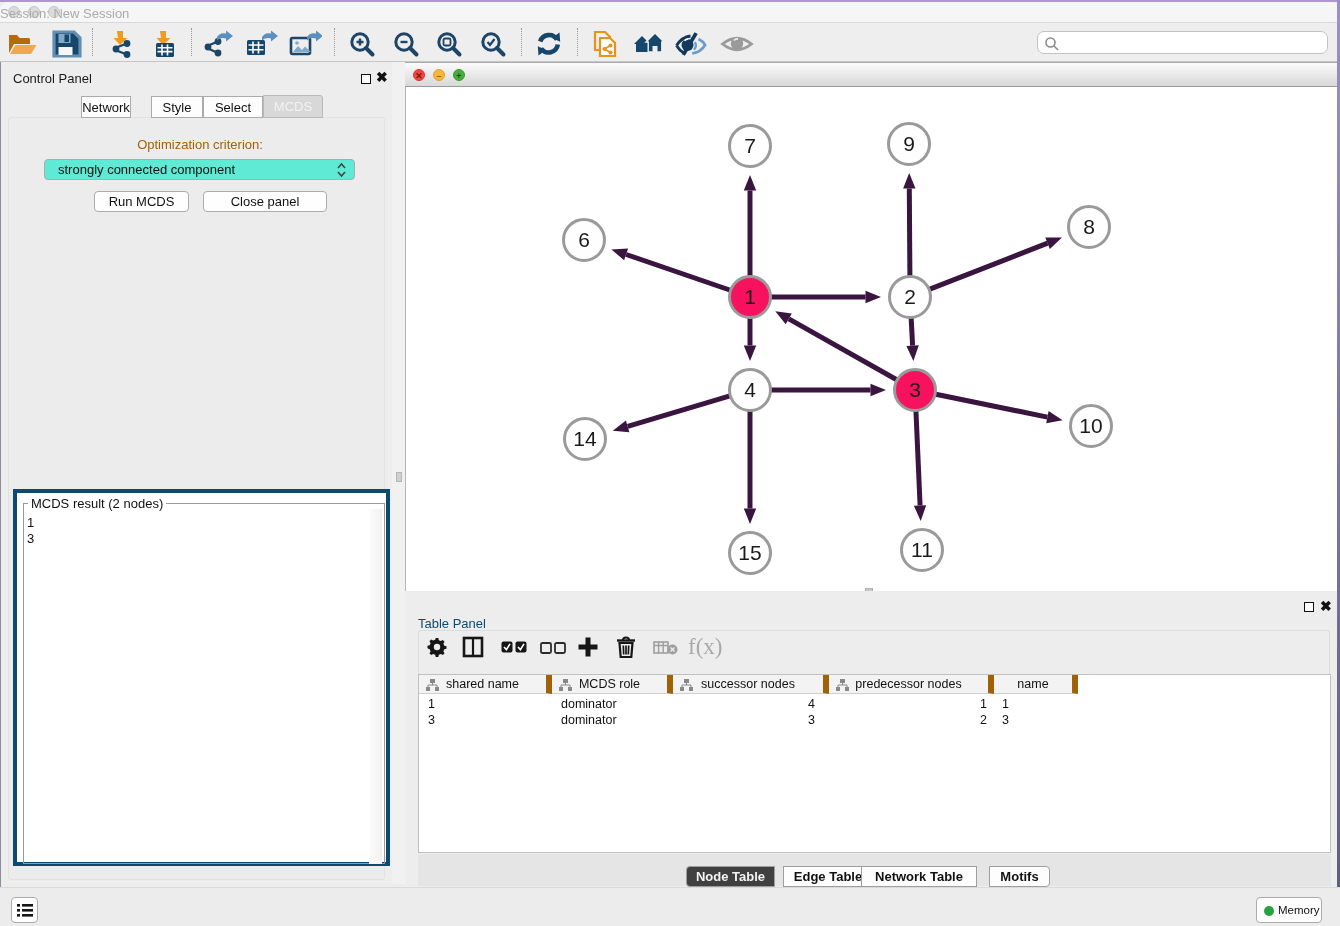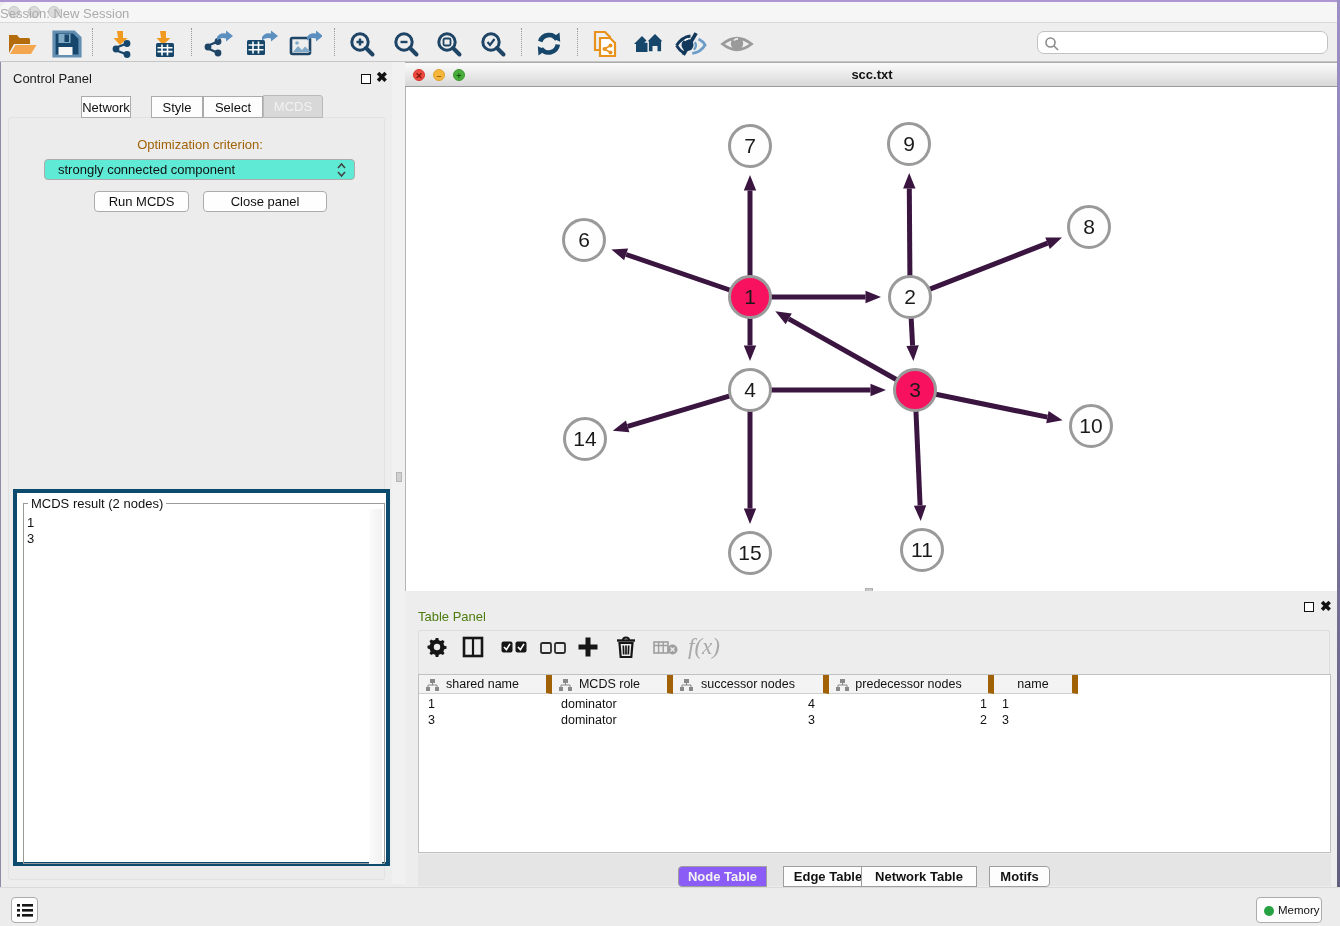--- a/index.html
+++ b/index.html
@@ -32,21 +32,21 @@
 
 #netFrame{left:405px;top:62px;width:934px;height:529px}
 #netTitle{left:0;top:0;width:934px;height:25px;background:linear-gradient(#FBFBFB,#D8D8D8);border:1px solid #ABABAB;border-left:none;border-bottom:1px solid #9B9B9B}
 #netTitleText{left:0;top:5px;width:934px;text-align:center;font-size:13px;color:#111;font-weight:bold}
 .mtl{top:7px;width:12px;height:12px;border-radius:50%;font-size:9px;font-weight:bold;text-align:center;line-height:12px}
 #netCanvas{left:0;top:25px;width:933px;height:505px;background:#FFFFFF;border-left:1px solid #B5B5B5;border-bottom:1px solid #C6C6C6}
 #rightEdge{left:1337px;top:0px;width:3px;height:926px;background:linear-gradient(#9C90C6,#5F5C7A)}
 #leftEdge{left:0;top:62px;width:1px;height:864px;background:#8E8BA5}
 
 #tpanel{left:405px;top:591px;width:932px;height:296px;background:#EDEDED}
-#tpTitle{left:13px;top:18px;font-size:13px;color:#4d7c0f}
+#tpTitle{left:13px;top:25px;font-size:13px;color:#0c4a6e}
 #tpFloat{left:899px;top:11px;width:10px;height:10px;border:1px solid #111;background:#fff}
 #tpClose{left:915px;top:7px;font-size:14px;font-weight:bold;color:#111}
 #ttoolbar{left:13px;top:39px;width:912px;height:44px;background:#EDEDED;border:1px solid #DCDCDC;border-bottom:none;border-radius:3px 3px 0 0}
 #ttable{left:13px;top:83px;width:913px;height:179px;background:#fff;border:1px solid #C0C0C0}
 .thcell{position:absolute;top:0;height:19px;background:#F3F3F3;border-right:6px solid #a16207;border-bottom:1px solid #CFCFCF;font-size:12.5px;color:#111;text-align:center;line-height:19px}
 .trow{position:absolute;font-size:12.5px;color:#111;height:16px;line-height:16px}
 .btab{position:absolute;top:0;height:21px;border:1px solid #9E9E9E;background:#FDFDFD;color:#111;font-size:13px;font-weight:bold;text-align:center;line-height:20px}
 
 #statusbar{left:0;top:887px;width:1340px;height:39px;background:#ECECEC;border-top:1px solid #DADADA}
 #listBtn{left:11px;top:9px;width:27px;height:26px;background:#FDFDFD;border:1px solid #ACACAC;border-radius:4px}
@@ -199,21 +199,20 @@
 </div>
 
 <div class="abs" id="vsplit"></div>
 <div class="abs" id="vsplitH"></div>
 
 <div class="abs" id="netFrame">
  <div class="abs" id="netTitle"></div>
  <div class="abs mtl" style="left:8px;background:#EE493F;color:#7c1208;border:0.5px solid #D8362C">✕</div>
  <div class="abs mtl" style="left:28px;background:#F5B63B;color:#985d00;border:0.5px solid #E0A32E">–</div>
  <div class="abs mtl" style="left:48px;background:#47AC3C;color:#14540c;border:0.5px solid #3C9931">+</div>
- <div class="abs" id="netTitleText">scc.txt</div>
  <div class="abs" id="netCanvas">
   <svg width="932" height="504" viewBox="0 0 932 504" style="font-family:'Liberation Sans',sans-serif">
 <line x1="344.0" y1="190.0" x2="344.0" y2="103.5" stroke="#3A1540" stroke-width="5.0"></line>
 <polygon points="344.0,88.0 350.2,103.5 337.8,103.5" fill="#3A1540"></polygon>
 <line x1="325.1" y1="203.5" x2="220.1" y2="167.5" stroke="#3A1540" stroke-width="5.0"></line>
 <polygon points="205.4,162.4 222.1,161.6 218.1,173.3" fill="#3A1540"></polygon>
 <line x1="364.0" y1="210.0" x2="459.5" y2="210.0" stroke="#3A1540" stroke-width="5.0"></line>
 <polygon points="475.0,210.0 459.5,216.2 459.5,203.8" fill="#3A1540"></polygon>
 <line x1="344.0" y1="230.0" x2="344.0" y2="258.5" stroke="#3A1540" stroke-width="5.0"></line>
 <polygon points="344.0,274.0 337.8,258.5 350.2,258.5" fill="#3A1540"></polygon>
@@ -300,21 +299,21 @@
   <path d="M7 4 q0-2.5 3-2.5 t3 2.5" fill="none" stroke="#161616" stroke-width="2"></path>
   <path d="M3.5 7 h13 l-1.2 14 h-10.6 Z" fill="none" stroke="#161616" stroke-width="2.2"></path>
   <path d="M7.3 9.5 l.4 9 M10 9.5 v9 M12.7 9.5 l-.4 9" stroke="#161616" stroke-width="1.7"></path>
  </svg>
  <svg class="abs" style="left:248px;top:50px" width="25" height="14" viewBox="0 0 25 14">
   <rect x="1" y="1" width="14" height="11" fill="none" stroke="#9E9E9E" stroke-width="1.6"></rect>
   <path d="M1 4.5 h14 M5.6 1 v11 M10.2 1 v11" stroke="#9E9E9E" stroke-width="1.4"></path>
   <circle cx="19.5" cy="8.5" r="5" fill="#9E9E9E"></circle>
       <path d="M17.5 6.5 l4 4 M21.5 6.5 l-4 4" stroke="#EDEDED" stroke-width="1.4"></path>
  </svg>
- <div class="abs" style="left:283px;top:43px;font-family:'Liberation Serif',serif;font-style:italic;font-size:23px;color:#A9A9A9">f(x)</div>
+ <div class="abs" style="left:283px;top:43px;font-family:'Liberation Serif',serif;font-size:23px;color:#A9A9A9">f(x)</div>
  <div class="abs" id="ttable">
   <div class="thcell" style="left:0;width:133px"><svg style="position:absolute;left:7px;top:4px" width="13" height="12" viewBox="0 0 13 12">
           <rect x="4" y="0" width="5" height="4" fill="#888"></rect>
           <rect x="0" y="8" width="4" height="4" fill="#888"></rect>
           <rect x="9" y="8" width="4" height="4" fill="#888"></rect>
           <path d="M6.5 4 v2 M2 8 V6 h9 v2" stroke="#888" fill="none"></path>
         </svg>shared name</div>
   <div class="thcell" style="left:133px;width:121px"><svg style="position:absolute;left:7px;top:4px" width="13" height="12" viewBox="0 0 13 12">
           <rect x="4" y="0" width="5" height="4" fill="#888"></rect>
           <rect x="0" y="8" width="4" height="4" fill="#888"></rect>
@@ -339,21 +338,21 @@
   <div class="trow" style="left:254px;top:21px;width:142px;text-align:right">4</div>
   <div class="trow" style="left:410px;top:21px;width:158px;text-align:right">1</div>
   <div class="trow" style="left:583px;top:21px">1</div>
   <div class="trow" style="left:9px;top:37px">3</div>
   <div class="trow" style="left:142px;top:37px">dominator</div>
   <div class="trow" style="left:254px;top:37px;width:142px;text-align:right">3</div>
   <div class="trow" style="left:410px;top:37px;width:158px;text-align:right">2</div>
   <div class="trow" style="left:583px;top:37px">3</div>
  </div>
  <div class="abs" style="left:13px;top:263px;width:913px;height:32px;background:#E5E5E5"></div>
- <div class="abs btab" style="left:273px;top:275px;width:89px;background:#8b5cf6;color:#F2F2F2;border-radius:4px 0 0 4px">Node Table</div>
+ <div class="abs btab" style="left:281px;top:275px;width:89px;background:#404040;color:#F2F2F2;border-radius:4px 0 0 4px">Node Table</div>
  <div class="abs btab" style="left:378px;top:275px;width:90px">Edge Table</div>
  <div class="abs btab" style="left:456px;top:275px;width:116px">Network Table</div>
  <div class="abs btab" style="left:584px;top:275px;width:61px;border-radius:0 4px 4px 0">Motifs</div>
 </div>
 
 <div class="abs" id="statusbar">
  <div class="abs" id="listBtn">
   <svg class="abs" style="left:5px;top:5px" width="16" height="15" viewBox="0 0 16 15">
    <g fill="#161616">
           <rect x="0" y="1" width="3" height="2.6"></rect>

